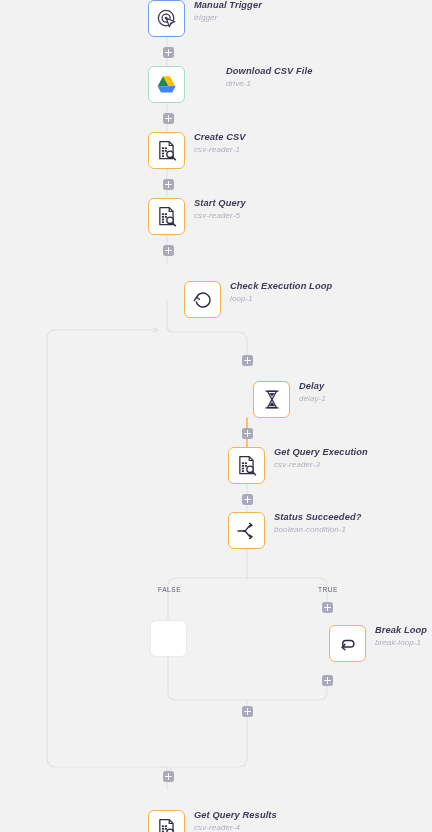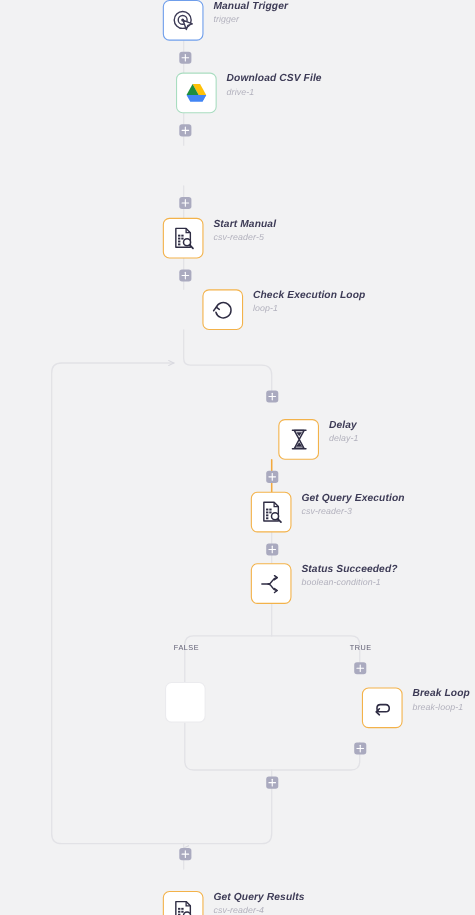--- a/index.html
+++ b/index.html
@@ -177,155 +177,175 @@
         <circle cx="11" cy="11" r="1.5" fill="#3d3b56"></circle>
         <path d="M11.2 11.2 L20.5 15 L16.2 16.4 L14.6 20.6 Z" fill="#fff" stroke="#3d3b56" stroke-width="1.4" stroke-linejoin="round"></path>
       </svg>
     </div>
     <div class="node-label">
       <div class="node-title">Manual Trigger</div>
       <div class="node-sub">trigger</div>
     </div>
   </div>
 
-  <div class="node" style="left:160px; top:66px;">
+  <div class="node" style="left:148px; top:66px;gap:32px;">
     <div class="node-box drive">
       <svg width="21" height="19" viewBox="0 0 24 21">
         <path d="M8.1 1.2 L15.9 1.2 L22.2 12.6 L14.4 12.6 Z" fill="#ffc107"></path>
         <path d="M8.1 1.2 L14.4 12.6 L8.1 12.6 L1.8 12.6 Z" fill="#1e8e3e"></path>
         <path d="M1.8 12.6 L22.2 12.6 L18.3 19.6 L5.7 19.6 Z" fill="#4285f4"></path>
         <path d="M8.1 1.2 L4.2 8.2 L1.8 12.6 Z" fill="#34a853"></path>
         <path d="M14.4 12.6 L22.2 12.6 L18.3 19.6 Z" fill="#4285f4"></path>
       </svg>
     </div>
     <div class="node-label">
       <div class="node-title">Download CSV File</div>
       <div class="node-sub">drive-1</div>
     </div>
   </div>
 
-
-  <div class="node" style="left:148px; top:198px;">
+  <div class="node" style="left:148px; top:132px;">
     <div class="node-box">
       <svg width="22" height="22" viewBox="0 0 24 24">
         <path d="M4.2 1.8 L14.4 1.8 L18.6 6.0 L18.6 20.4 L4.2 20.4 Z" fill="#fff" stroke="#2f2d44" stroke-width="1.4" stroke-linejoin="round"></path>
         <path d="M14.4 1.8 L14.4 6.0 L18.6 6.0" fill="none" stroke="#2f2d44" stroke-width="1.3"></path>
         <rect x="6.4" y="8.0" width="2.3" height="1.9" fill="#2f2d44"></rect>
         <rect x="9.6" y="8.0" width="2.3" height="1.9" fill="#2f2d44"></rect>
         <rect x="6.4" y="10.9" width="2.3" height="1.9" fill="#2f2d44"></rect>
         <rect x="9.6" y="10.9" width="2.3" height="1.9" fill="#2f2d44"></rect>
         <rect x="6.4" y="13.8" width="2.3" height="1.9" fill="#2f2d44"></rect>
         <rect x="6.4" y="16.7" width="2.3" height="1.9" fill="#2f2d44"></rect>
         <circle cx="15.3" cy="15.6" r="3.5" fill="#fff" stroke="#2f2d44" stroke-width="1.5"></circle>
         <line x1="17.9" y1="18.2" x2="21.2" y2="21.5" stroke="#2f2d44" stroke-width="1.7" stroke-linecap="round"></line>
       </svg>
     </div>
     <div class="node-label">
-      <div class="node-title">Start Manual</div>
-      <div class="node-sub">csv-reader-5</div>
-    </div>
-  </div>
-
-  <div class="node" style="left:148px; top:263px;padding-left:36px;">
-    <div class="node-box">
-      <svg width="22" height="22" viewBox="0 0 24 24">
-        <path d="M5.0 9.2 A7.6 7.6 0 1 1 4.7 14.0" fill="none" stroke="#2f2d44" stroke-width="1.5" stroke-linecap="round"></path>
-        <path d="M2.4 12.6 L5.0 9.0 L8.0 11.2" fill="none" stroke="#2f2d44" stroke-width="1.5" stroke-linecap="round" stroke-linejoin="round"></path>
-      </svg>
-    </div>
-    <div class="node-label">
-      <div class="node-title">Check Execution Loop</div>
-      <div class="node-sub">loop-1</div>
-    </div>
-  </div>
-
-  <div class="node" style="left:228px; top:381px;margin-left:25px;">
-    <div class="node-box">
-      <svg width="20" height="21" viewBox="0 0 22 24">
-        <line x1="4.0" y1="2.4" x2="18.0" y2="2.4" stroke="#2f2d44" stroke-width="1.6" stroke-linecap="round"></line>
-        <line x1="4.0" y1="21.6" x2="18.0" y2="21.6" stroke="#2f2d44" stroke-width="1.6" stroke-linecap="round"></line>
-        <path d="M6.0 2.8 L16.0 2.8 L11.0 12.0 L16.0 21.2 L6.0 21.2 L11.0 12.0 Z" fill="none" stroke="#2f2d44" stroke-width="1.5" stroke-linejoin="round"></path>
-        <path d="M7.6 19.6 L14.4 19.6 L11.0 14.8 Z" fill="#2f2d44"></path>
-        <path d="M8.0 4.6 L14.0 4.6 L11.0 8.6 Z" fill="#2f2d44"></path>
-      </svg>
-    </div>
-    <div class="node-label">
-      <div class="node-title">Delay</div>
-      <div class="node-sub">delay-1</div>
-    </div>
-  </div>
-
-  <div class="node" style="left:228px; top:447px;">
+      <div class="node-title">Create CSV</div>
+      <div class="node-sub">csv-reader-1</div>
+    </div>
+  </div>
+
+  <div class="node" style="left:148px; top:198px;">
     <div class="node-box">
       <svg width="22" height="22" viewBox="0 0 24 24">
         <path d="M4.2 1.8 L14.4 1.8 L18.6 6.0 L18.6 20.4 L4.2 20.4 Z" fill="#fff" stroke="#2f2d44" stroke-width="1.4" stroke-linejoin="round"></path>
         <path d="M14.4 1.8 L14.4 6.0 L18.6 6.0" fill="none" stroke="#2f2d44" stroke-width="1.3"></path>
         <rect x="6.4" y="8.0" width="2.3" height="1.9" fill="#2f2d44"></rect>
         <rect x="9.6" y="8.0" width="2.3" height="1.9" fill="#2f2d44"></rect>
         <rect x="6.4" y="10.9" width="2.3" height="1.9" fill="#2f2d44"></rect>
         <rect x="9.6" y="10.9" width="2.3" height="1.9" fill="#2f2d44"></rect>
         <rect x="6.4" y="13.8" width="2.3" height="1.9" fill="#2f2d44"></rect>
         <rect x="6.4" y="16.7" width="2.3" height="1.9" fill="#2f2d44"></rect>
         <circle cx="15.3" cy="15.6" r="3.5" fill="#fff" stroke="#2f2d44" stroke-width="1.5"></circle>
         <line x1="17.9" y1="18.2" x2="21.2" y2="21.5" stroke="#2f2d44" stroke-width="1.7" stroke-linecap="round"></line>
       </svg>
     </div>
     <div class="node-label">
-      <div class="node-title">Get Query Execution</div>
-      <div class="node-sub">csv-reader-3</div>
-    </div>
-  </div>
-
-  <div class="node" style="left:228px; top:512px;">
-    <div class="node-box">
-      <svg width="22" height="20" viewBox="0 0 24 22">
-        <path d="M2.2 11 L8.6 11" fill="none" stroke="#2f2d44" stroke-width="1.5" stroke-linecap="round"></path>
-        <path d="M8.6 11 C12.6 11 12.6 4.6 16.6 4.6" fill="none" stroke="#2f2d44" stroke-width="1.5" stroke-linecap="round"></path>
-        <path d="M8.6 11 C12.6 11 12.6 17.4 16.6 17.4" fill="none" stroke="#2f2d44" stroke-width="1.5" stroke-linecap="round"></path>
-        <path d="M14.8 2.6 L17.6 4.6 L14.8 6.6" fill="none" stroke="#2f2d44" stroke-width="1.5" stroke-linecap="round" stroke-linejoin="round"></path>
-        <path d="M14.8 15.4 L17.6 17.4 L14.8 19.4" fill="none" stroke="#2f2d44" stroke-width="1.5" stroke-linecap="round" stroke-linejoin="round"></path>
-      </svg>
-    </div>
-    <div class="node-label">
-      <div class="node-title">Status Succeeded?</div>
-      <div class="node-sub">boolean-condition-1</div>
-    </div>
-  </div>
-
-  <div class="node" style="left:150px; top:620px;">
-    <div class="node-box blank"></div>
-  </div>
-
-  <div class="node" style="left:308px; top:625px;padding-left:21px;">
-    <div class="node-box">
-      <svg width="22" height="20" viewBox="0 0 24 22">
-        <path d="M6.2 14.4 L15.0 14.4 C19.6 14.4 19.6 7.2 15.0 7.2 L9.6 7.2 C5.0 7.2 5.0 14.4 9.6 14.4" fill="none" stroke="#2f2d44" stroke-width="1.6" stroke-linecap="round"></path>
-        <path d="M8.6 11.4 L5.4 14.5 L8.6 17.4" fill="none" stroke="#2f2d44" stroke-width="1.6" stroke-linecap="round" stroke-linejoin="round"></path>
-      </svg>
-    </div>
-    <div class="node-label">
-      <div class="node-title">Break Loop</div>
-      <div class="node-sub">break-loop-1</div>
-    </div>
-  </div>
-
-  <div class="node" style="left:148px; top:810px;">
+      <div class="node-title">Start Query</div>
+      <div class="node-sub">csv-reader-5</div>
+    </div>
+  </div>
+
+  <div class="node" style="left:148px; top:281px;padding-left:36px;">
+    <div class="node-box">
+      <svg width="22" height="22" viewBox="0 0 24 24">
+        <path d="M5.0 9.2 A7.6 7.6 0 1 1 4.7 14.0" fill="none" stroke="#2f2d44" stroke-width="1.5" stroke-linecap="round"></path>
+        <path d="M2.4 12.6 L5.0 9.0 L8.0 11.2" fill="none" stroke="#2f2d44" stroke-width="1.5" stroke-linecap="round" stroke-linejoin="round"></path>
+      </svg>
+    </div>
+    <div class="node-label">
+      <div class="node-title">Check Execution Loop</div>
+      <div class="node-sub">loop-1</div>
+    </div>
+  </div>
+
+  <div class="node" style="left:228px; top:381px;margin-left:25px;">
+    <div class="node-box">
+      <svg width="20" height="21" viewBox="0 0 22 24">
+        <line x1="4.0" y1="2.4" x2="18.0" y2="2.4" stroke="#2f2d44" stroke-width="1.6" stroke-linecap="round"></line>
+        <line x1="4.0" y1="21.6" x2="18.0" y2="21.6" stroke="#2f2d44" stroke-width="1.6" stroke-linecap="round"></line>
+        <path d="M6.0 2.8 L16.0 2.8 L11.0 12.0 L16.0 21.2 L6.0 21.2 L11.0 12.0 Z" fill="none" stroke="#2f2d44" stroke-width="1.5" stroke-linejoin="round"></path>
+        <path d="M7.6 19.6 L14.4 19.6 L11.0 14.8 Z" fill="#2f2d44"></path>
+        <path d="M8.0 4.6 L14.0 4.6 L11.0 8.6 Z" fill="#2f2d44"></path>
+      </svg>
+    </div>
+    <div class="node-label">
+      <div class="node-title">Delay</div>
+      <div class="node-sub">delay-1</div>
+    </div>
+  </div>
+
+  <div class="node" style="left:228px; top:447px;">
     <div class="node-box">
       <svg width="22" height="22" viewBox="0 0 24 24">
         <path d="M4.2 1.8 L14.4 1.8 L18.6 6.0 L18.6 20.4 L4.2 20.4 Z" fill="#fff" stroke="#2f2d44" stroke-width="1.4" stroke-linejoin="round"></path>
         <path d="M14.4 1.8 L14.4 6.0 L18.6 6.0" fill="none" stroke="#2f2d44" stroke-width="1.3"></path>
         <rect x="6.4" y="8.0" width="2.3" height="1.9" fill="#2f2d44"></rect>
         <rect x="9.6" y="8.0" width="2.3" height="1.9" fill="#2f2d44"></rect>
         <rect x="6.4" y="10.9" width="2.3" height="1.9" fill="#2f2d44"></rect>
         <rect x="9.6" y="10.9" width="2.3" height="1.9" fill="#2f2d44"></rect>
         <rect x="6.4" y="13.8" width="2.3" height="1.9" fill="#2f2d44"></rect>
         <rect x="6.4" y="16.7" width="2.3" height="1.9" fill="#2f2d44"></rect>
         <circle cx="15.3" cy="15.6" r="3.5" fill="#fff" stroke="#2f2d44" stroke-width="1.5"></circle>
         <line x1="17.9" y1="18.2" x2="21.2" y2="21.5" stroke="#2f2d44" stroke-width="1.7" stroke-linecap="round"></line>
       </svg>
     </div>
     <div class="node-label">
+      <div class="node-title">Get Query Execution</div>
+      <div class="node-sub">csv-reader-3</div>
+    </div>
+  </div>
+
+  <div class="node" style="left:228px; top:512px;">
+    <div class="node-box">
+      <svg width="22" height="20" viewBox="0 0 24 22">
+        <path d="M2.2 11 L8.6 11" fill="none" stroke="#2f2d44" stroke-width="1.5" stroke-linecap="round"></path>
+        <path d="M8.6 11 C12.6 11 12.6 4.6 16.6 4.6" fill="none" stroke="#2f2d44" stroke-width="1.5" stroke-linecap="round"></path>
+        <path d="M8.6 11 C12.6 11 12.6 17.4 16.6 17.4" fill="none" stroke="#2f2d44" stroke-width="1.5" stroke-linecap="round"></path>
+        <path d="M14.8 2.6 L17.6 4.6 L14.8 6.6" fill="none" stroke="#2f2d44" stroke-width="1.5" stroke-linecap="round" stroke-linejoin="round"></path>
+        <path d="M14.8 15.4 L17.6 17.4 L14.8 19.4" fill="none" stroke="#2f2d44" stroke-width="1.5" stroke-linecap="round" stroke-linejoin="round"></path>
+      </svg>
+    </div>
+    <div class="node-label">
+      <div class="node-title">Status Succeeded?</div>
+      <div class="node-sub">boolean-condition-1</div>
+    </div>
+  </div>
+
+  <div class="node" style="left:150px; top:620px;">
+    <div class="node-box blank"></div>
+  </div>
+
+  <div class="node" style="left:308px; top:625px;padding-left:21px;">
+    <div class="node-box">
+      <svg width="22" height="20" viewBox="0 0 24 22">
+        <path d="M6.2 14.4 L15.0 14.4 C19.6 14.4 19.6 7.2 15.0 7.2 L9.6 7.2 C5.0 7.2 5.0 14.4 9.6 14.4" fill="none" stroke="#2f2d44" stroke-width="1.6" stroke-linecap="round"></path>
+        <path d="M8.6 11.4 L5.4 14.5 L8.6 17.4" fill="none" stroke="#2f2d44" stroke-width="1.6" stroke-linecap="round" stroke-linejoin="round"></path>
+      </svg>
+    </div>
+    <div class="node-label">
+      <div class="node-title">Break Loop</div>
+      <div class="node-sub">break-loop-1</div>
+    </div>
+  </div>
+
+  <div class="node" style="left:148px; top:810px;">
+    <div class="node-box">
+      <svg width="22" height="22" viewBox="0 0 24 24">
+        <path d="M4.2 1.8 L14.4 1.8 L18.6 6.0 L18.6 20.4 L4.2 20.4 Z" fill="#fff" stroke="#2f2d44" stroke-width="1.4" stroke-linejoin="round"></path>
+        <path d="M14.4 1.8 L14.4 6.0 L18.6 6.0" fill="none" stroke="#2f2d44" stroke-width="1.3"></path>
+        <rect x="6.4" y="8.0" width="2.3" height="1.9" fill="#2f2d44"></rect>
+        <rect x="9.6" y="8.0" width="2.3" height="1.9" fill="#2f2d44"></rect>
+        <rect x="6.4" y="10.9" width="2.3" height="1.9" fill="#2f2d44"></rect>
+        <rect x="9.6" y="10.9" width="2.3" height="1.9" fill="#2f2d44"></rect>
+        <rect x="6.4" y="13.8" width="2.3" height="1.9" fill="#2f2d44"></rect>
+        <rect x="6.4" y="16.7" width="2.3" height="1.9" fill="#2f2d44"></rect>
+        <circle cx="15.3" cy="15.6" r="3.5" fill="#fff" stroke="#2f2d44" stroke-width="1.5"></circle>
+        <line x1="17.9" y1="18.2" x2="21.2" y2="21.5" stroke="#2f2d44" stroke-width="1.7" stroke-linecap="round"></line>
+      </svg>
+    </div>
+    <div class="node-label">
       <div class="node-title">Get Query Results</div>
       <div class="node-sub">csv-reader-4</div>
     </div>
   </div>
 
 </div>
 
 </body></html>

